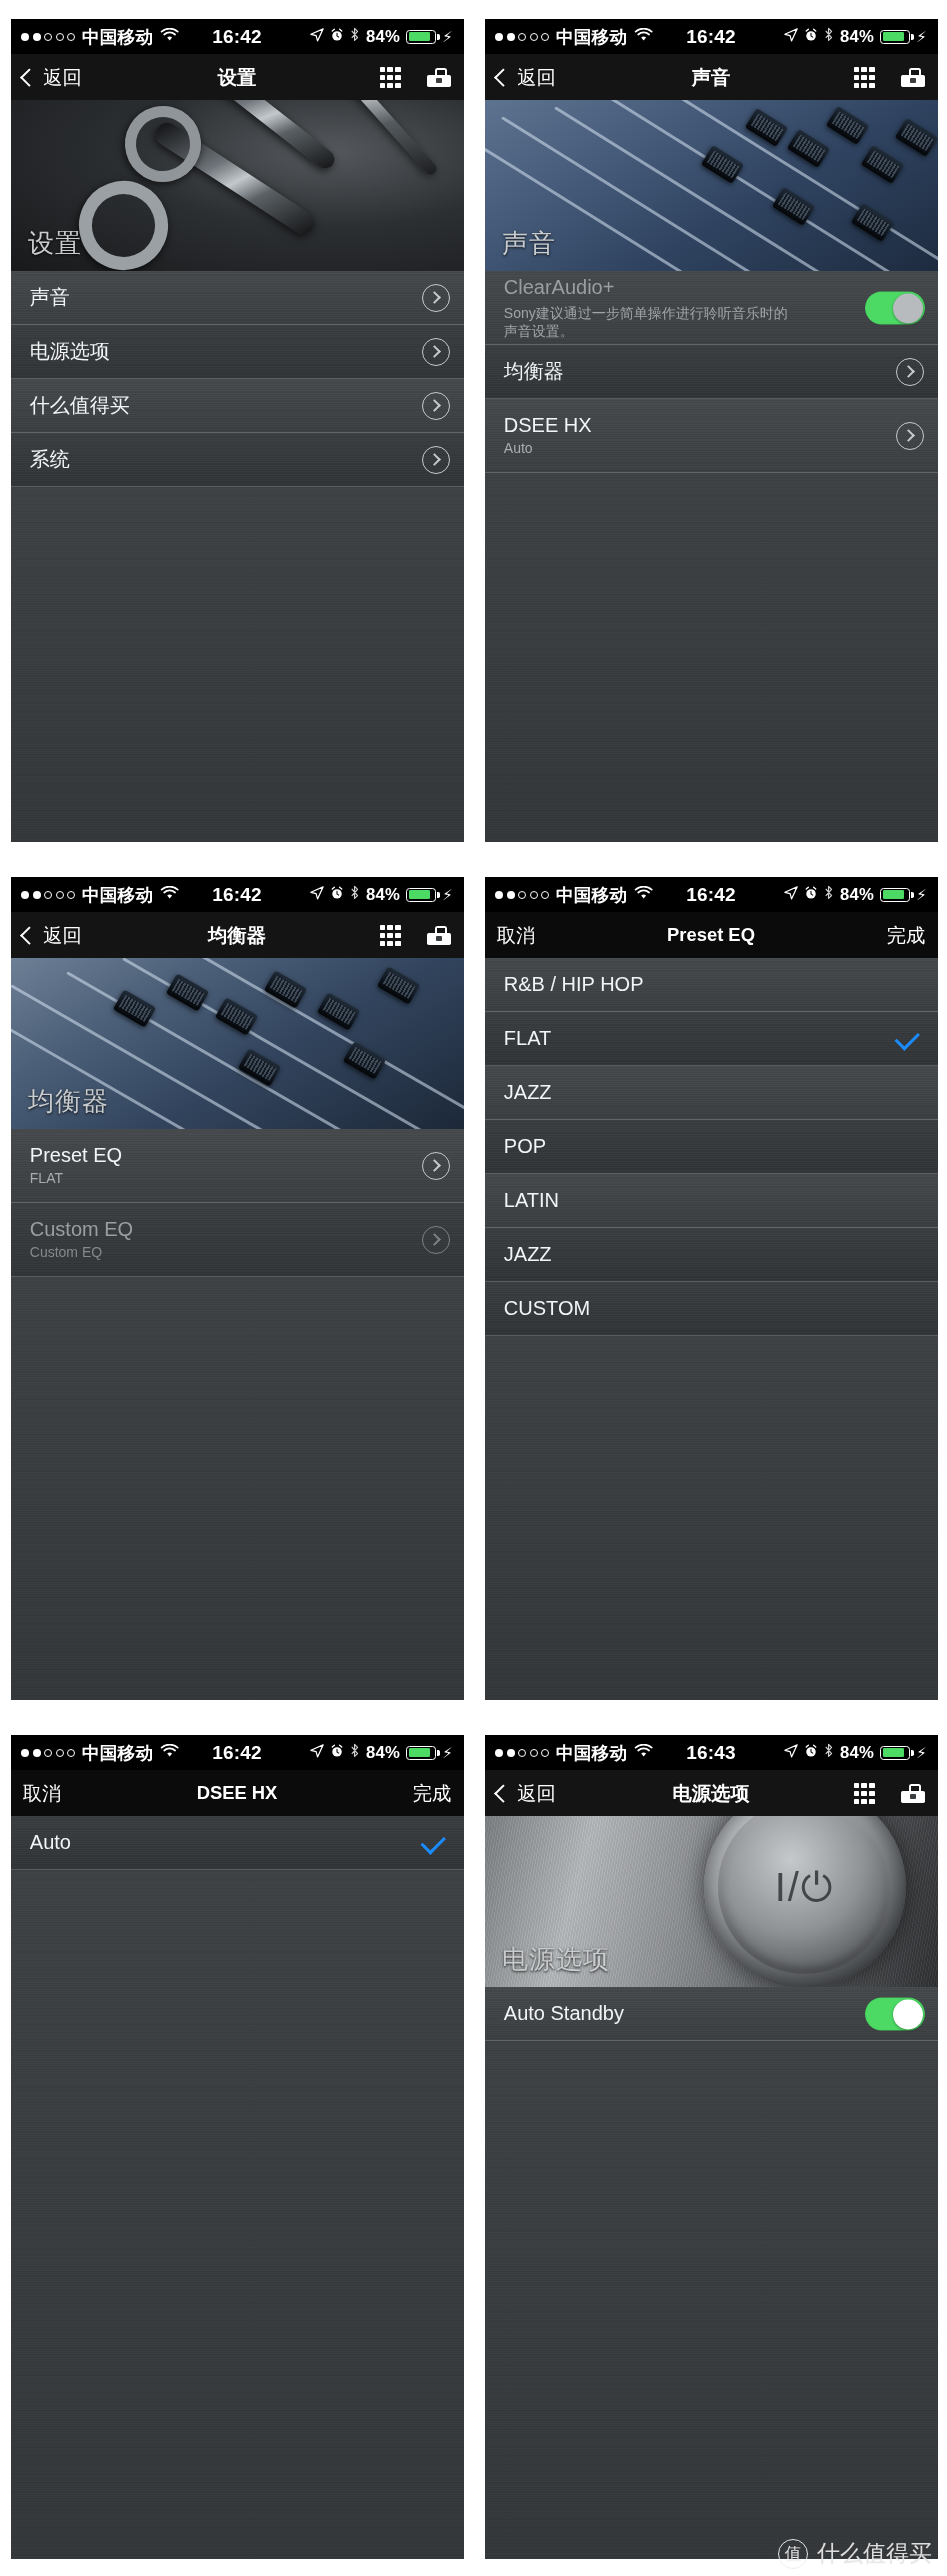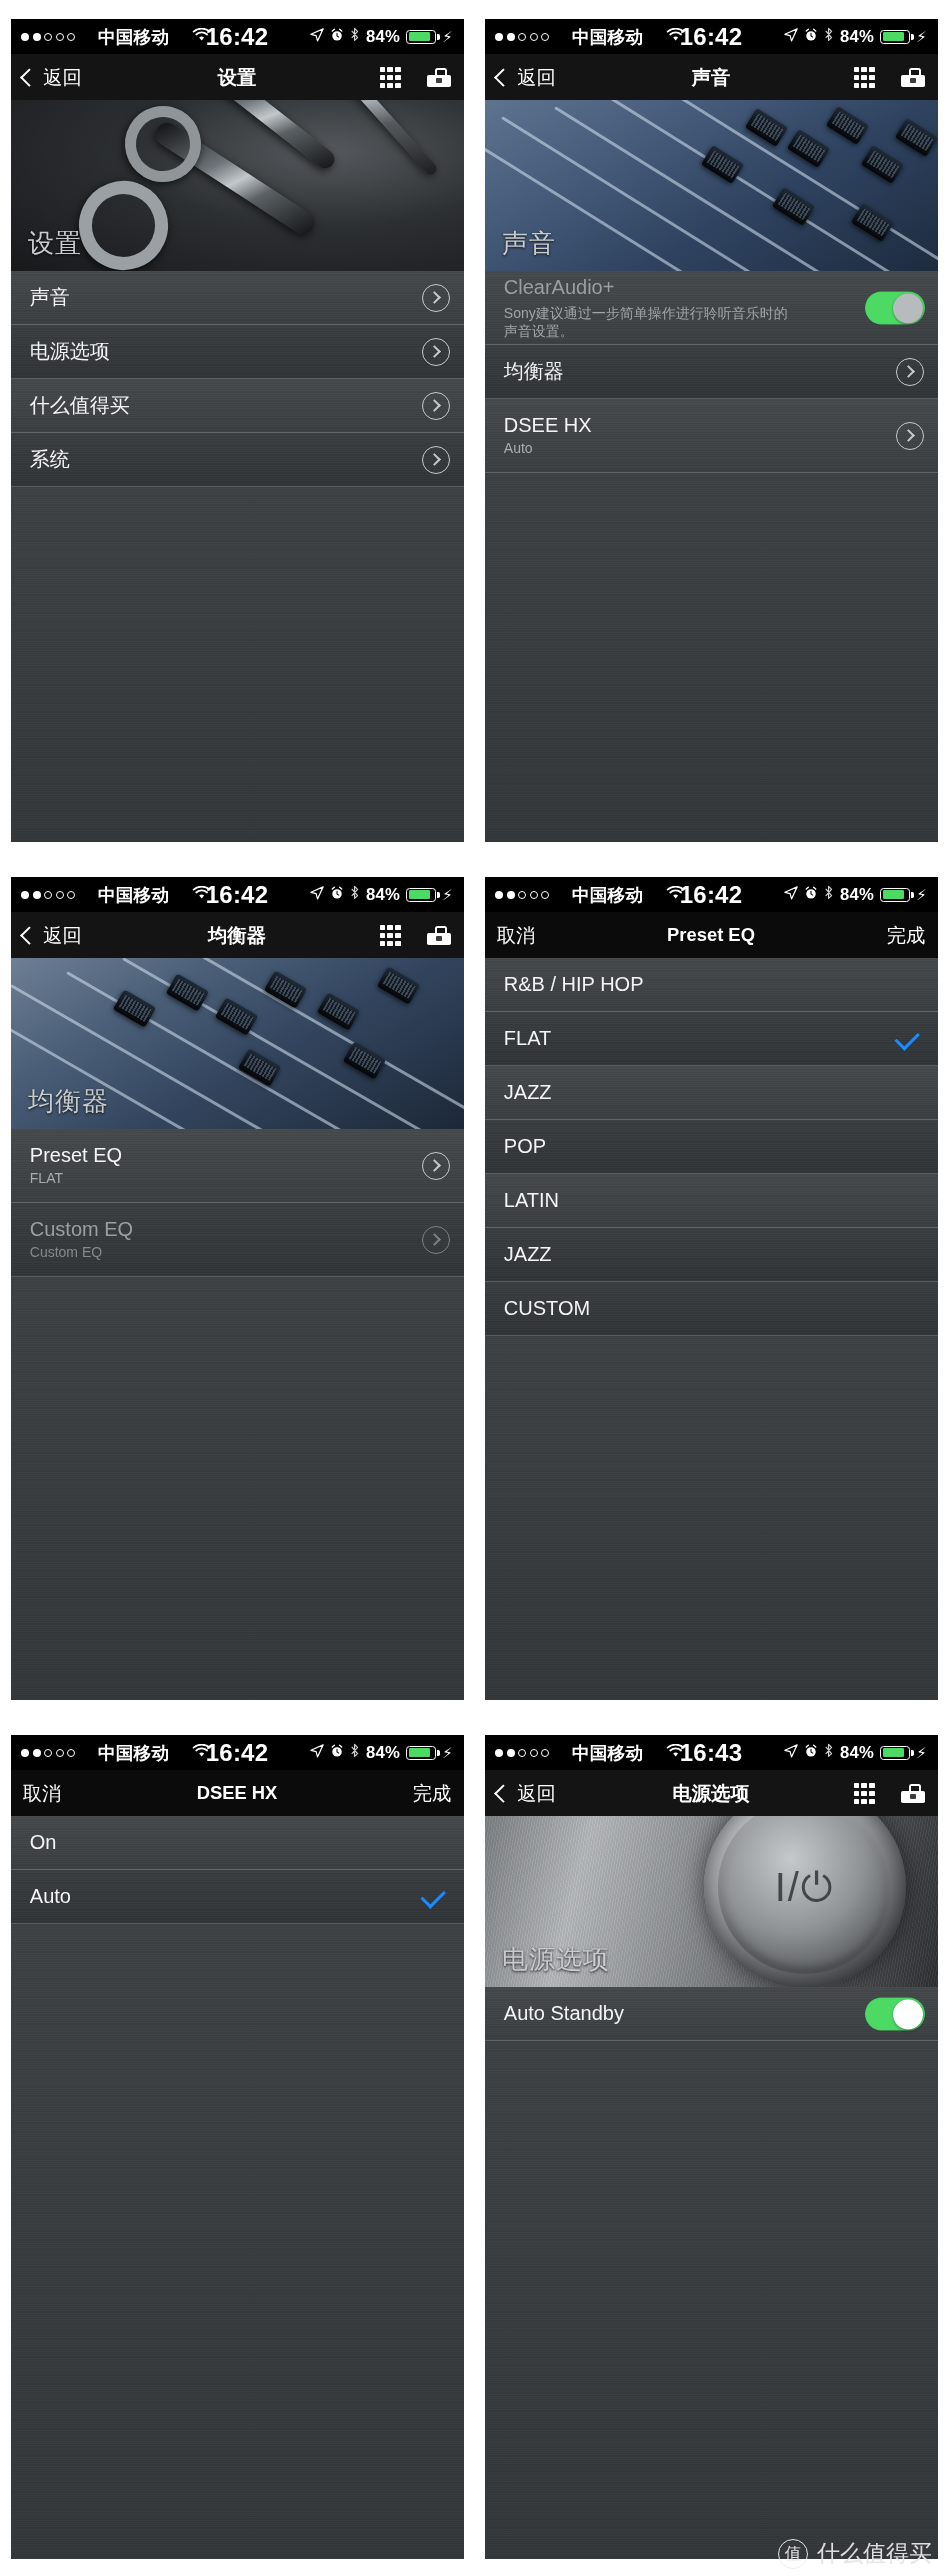--- a/index.html
+++ b/index.html
@@ -26,30 +26,30 @@
   }
 
   
   .statusbar{
     height:35px;background:#000;color:#fff;
     display:flex;align-items:center;
     font-size:17.6px;letter-spacing:0.2px;
     padding:0 10.5px;box-sizing:border-box;
     position:relative;
   }
-  .sb-left{display:flex;align-items:center;gap:23px;}
+  .sb-left{display:flex;align-items:center;gap:7px;}
   .sig-dots{display:flex;align-items:center;gap:3.5px;}
   .dot{width:8px;height:8px;border-radius:50%;box-sizing:border-box;}
   .dot.on{background:#fff;}
   .dot.off{background:transparent;border:1.2px solid #fff;}
   .carrier{font-size:17.6px;font-weight:600;}
   .wifi{display:inline-block;}
   .sb-center{
     position:absolute;left:0;right:0;text-align:center;
-    font-size:24px;font-weight:700;pointer-events:none;
+    font-size:19px;font-weight:700;pointer-events:none;
   }
   .sb-right{margin-left:auto;display:flex;align-items:center;gap:6.1px;}
   .pct{font-size:16.7px;font-weight:600;}
   .batt{
     width:30px;height:14px;border:1.4px solid #fff;border-radius:3.5px;
     position:relative;box-sizing:border-box;padding:1.4px;
   }
   .batt:after{
     content:"";position:absolute;right:-4.4px;top:3.5px;
     width:2.6px;height:6.1px;background:#fff;border-radius:0 1.8px 1.8px 0;
@@ -693,23 +693,20 @@
       </div>
 
       <div class="navbar modal">
         <div class="nav-left-text">取消</div>
         <div class="nav-title en">DSEE HX</div>
         <div class="nav-right-text">完成</div>
       </div>
 
       <div class="body-col">
         <div class="list">
-          <div class="row">
-            <span class="title">On</span>
-          </div>
           <div class="row alt">
             <span class="title">Auto</span>
             <span class="check"></span>
           </div>
         </div>
         <div class="filler"></div>
       </div>
     </div>
   </div>
 

